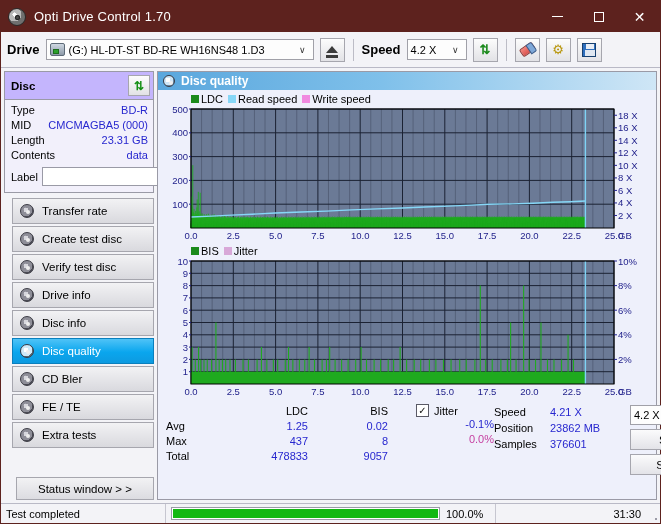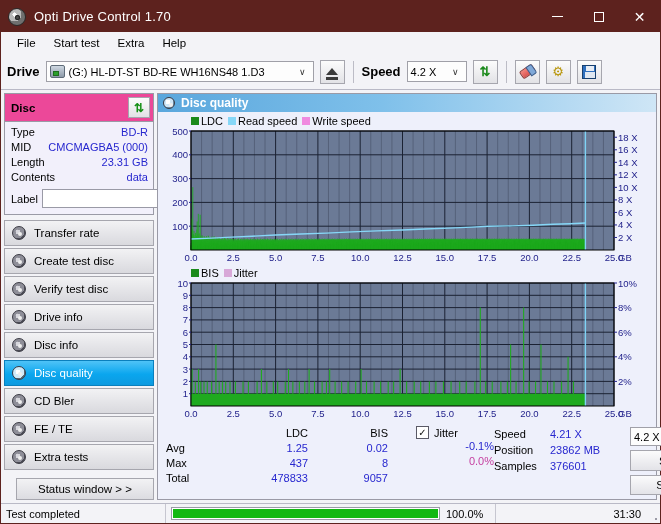--- a/index.html
+++ b/index.html
@@ -108,21 +108,21 @@
   .body-wrap { flex:1; display:flex; min-height:0; background:#f3f3f7; }
   .sidebar {
     width:156px; flex:none; display:flex; flex-direction:column;
     padding:3px 3px 0 3px; gap:2px;
   }
   
   .disc-panel { border:1px solid #9a9aa6; background:#f2f0fb; }
   .disc-head {
     display:flex; align-items:center; justify-content:space-between;
     padding:3px 3px 3px 6px; border-bottom:1px solid #9a9aa6;
-    background:#ec4899;
+    background:#c4b5fd;
   }
   .disc-head-title { font-weight:bold; font-size:11.5px; }
   .disc-rows { padding:3px 5px 5px 6px; }
   .disc-row { display:flex; justify-content:space-between; line-height:15px; font-size:11px; }
   .disc-row .k { color:#000; }
   .disc-row .v { color:#2727cf;padding-left:8px; }
   .label-row { display:flex; align-items:center; margin-top:3px; gap:4px; }
   .label-row .k { width:34px; font-size:11px; }
   .label-input {
     flex:1; height:19px; background:#fff; border:1px solid #9a9aa6;
@@ -139,20 +139,21 @@
   }
   .cd-ico::after{content:"";position:absolute;left:5px;top:5px;width:4px;height:4px;border-radius:50%;background:#f6f6ee;border:1px solid #9a9a55;}
   .green-arrows { color:#169016; font-size:12px; font-weight:bold; line-height:1; }
   
   .nav { display:flex; flex-direction:column; gap:2px; margin-top:3px; }
   .nav-btn {
     height:26px; display:flex; align-items:center; gap:8px; padding-left:7px;
     border:1px solid #a6a6ae;
     background:linear-gradient(#f2f2f4,#d9d9de);
     font-size:11.5px;
+    margin-left:8px;
   }
   .nav-btn.active {
     background:linear-gradient(#4fc3f7,#0aa6ee 55%,#0d9ae0);
     border-color:#0a7fbd; color:#fff;
   }
   .nav-ico {
     width:14px;height:14px;border-radius:50%; flex:none;
     background:radial-gradient(circle at 40% 40%,#d7d7dd 0 22%,#8e8e98 23% 62%,#4c4c56 63% 100%);
     border:1px solid #3b3b44; position:relative;
   }
@@ -248,26 +249,20 @@
         </div>
       <div class="win-btn">
           <i class="glyph-max"></i>
         </div>
       <div class="win-btn close">
           <span class="glyph-close">✕</span>
         </div>
     </div>
   </div>
 
-  <div class="menubar">
-    <div class="menu-item">File</div>
-    <div class="menu-item">Start test</div>
-    <div class="menu-item">Extra</div>
-    <div class="menu-item">Help</div>
-  </div>
 
   <div class="toolbar">
     <div class="tb-label">Drive</div>
     <div class="combo combo-drive">
       <span class="drive-ico"></span>
       <span>(G:)  HL-DT-ST BD-RE  WH16NS48 1.D3</span>
       <span class="caret">∨</span>
     </div>
     <div class="tb-btn">
         <i class="eject"></i>

